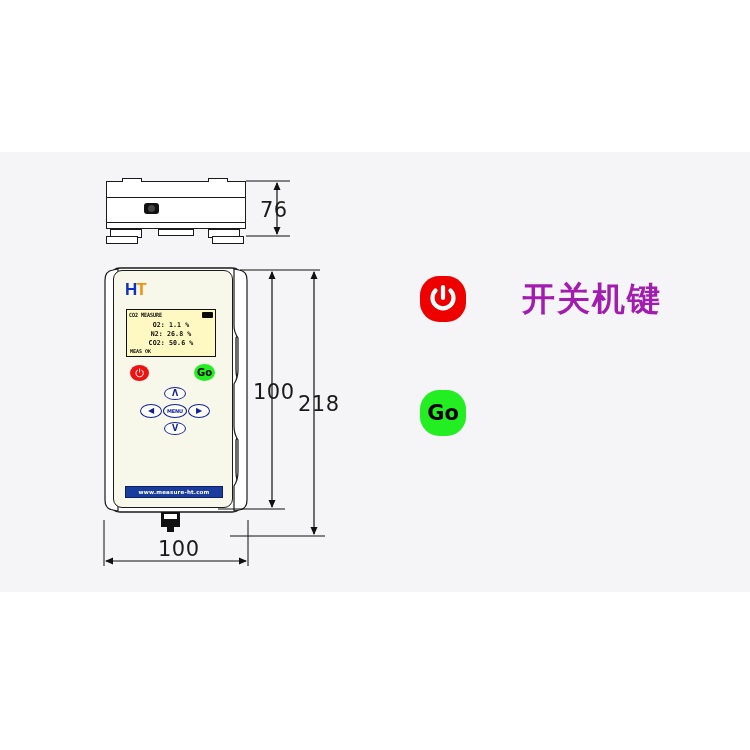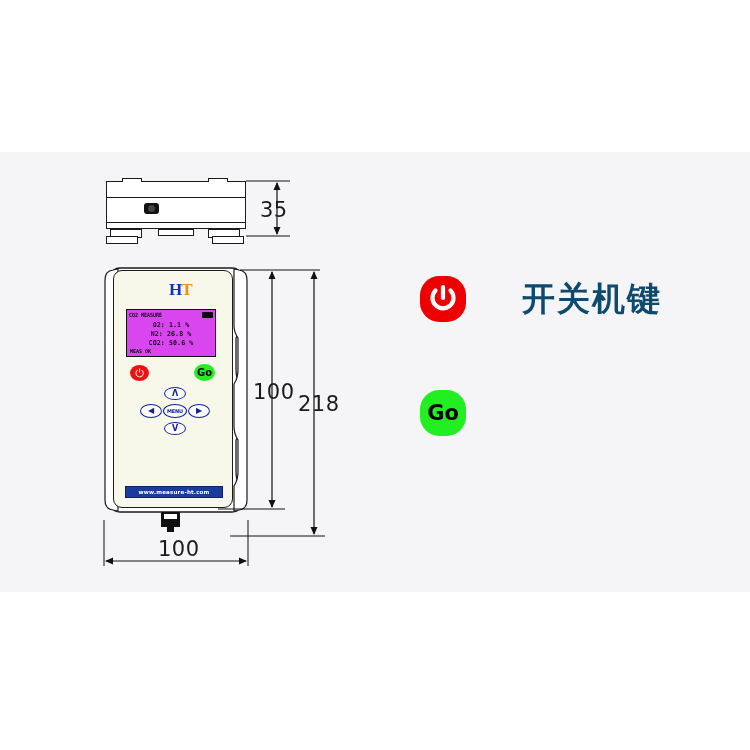--- a/index.html
+++ b/index.html
@@ -42,21 +42,21 @@
   
   .legend-row {
     position: absolute;
     display: flex;
     align-items: center;
   }
   .legend-label {
     font-family: Liberation Mono, monospace;
     font-size: 33px;
     font-weight: 700;
-    color: #0c4a6e;
+    color: #a21caf;
     margin-left: 56px;
     letter-spacing: 2px;
     white-space: nowrap;
   }
   .legend-icon {
     width: 46px;
     height: 46px;
     position: relative;
     flex: 0 0 auto;
   }
@@ -106,37 +106,36 @@
     height: 238px;
     background: #f7f7ea;
     border: 1.3px solid #1b1b1b;
     border-radius: 9px;
     box-sizing: border-box;
   }
   .ht-logo {
     position: absolute;
     left: 11px;
     top: 10px;
-    font-family: Liberation Serif, serif;
+    font-family: Liberation Sans, sans-serif;
     font-size: 17px;
     font-weight: 700;
     letter-spacing: -1px;
     line-height: 1;
     color: #1030c0;
-    margin-left: 44px;
   }
   .ht-logo .t-accent { color: #f09010; }
 
   .lcd {
     position: absolute;
     left: 12px;
     top: 38px;
     width: 90px;
     height: 48px;
-    background: #d946ef;
+    background: #fef9c3;
     border: 1.2px solid #111111;
     box-sizing: border-box;
     overflow: hidden;
   }
   .lcd-topbar {
     position: absolute;
     left: 2px; top: 1px; right: 2px;
     height: 8px;
     display: flex;
     align-items: center;
@@ -468,21 +467,21 @@
     <path d="M314,271 L310.5,279 L317.5,279 z" fill="#111"></path>
     <path d="M314,535 L310.5,527 L317.5,527 z" fill="#111"></path>
 
     <line x1="104" y1="520" x2="104" y2="566" stroke="#111" stroke-width="1"></line>
     <line x1="248" y1="520" x2="248" y2="566" stroke="#111" stroke-width="1"></line>
     <line x1="106" y1="561" x2="246" y2="561" stroke="#111" stroke-width="1.2"></line>
     <path d="M105,561 L113,557.5 L113,564.5 z" fill="#111"></path>
     <path d="M247,561 L239,557.5 L239,564.5 z" fill="#111"></path>
   </svg>
 
-  <div class="dim-text" style="left:260px; top:198px;">35</div>
+  <div class="dim-text" style="left:260px; top:198px;">76</div>
   <div class="dim-text" style="left:253px; top:380px;">100</div>
   <div class="dim-text" style="left:298px; top:392px;">218</div>
   <div class="dim-text" style="left:158px; top:537px;">100</div>
 
   <div class="legend-row" style="left:420px; top:276px;">
     <div class="legend-icon">
       <div class="icon-power-bg"></div>
       <svg viewBox="0 0 46 46" style="position:absolute;inset:0;">
         <path d="M23,11 L23,22" stroke="#ffffff" stroke-width="4.2" stroke-linecap="round"></path>
         <path d="M15.5,14.5 A10.5,10.5 0 1 0 30.5,14.5" stroke="#ffffff" stroke-width="4.2" fill="none" stroke-linecap="round"></path>

